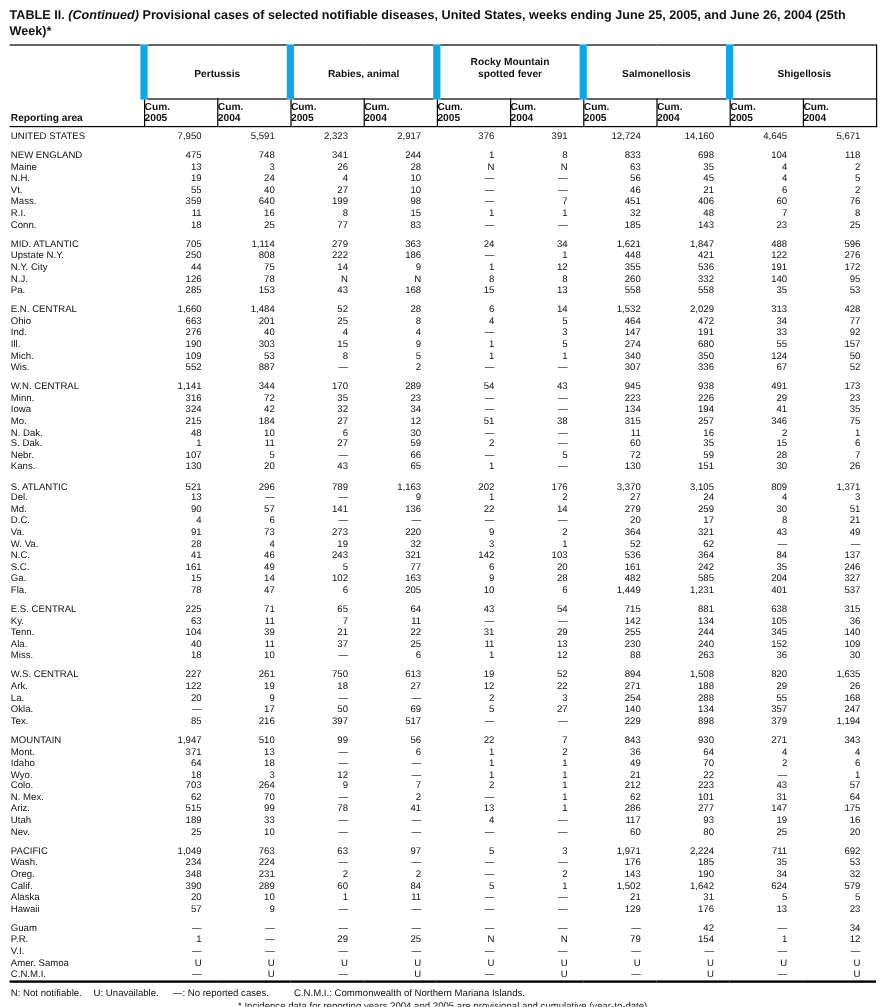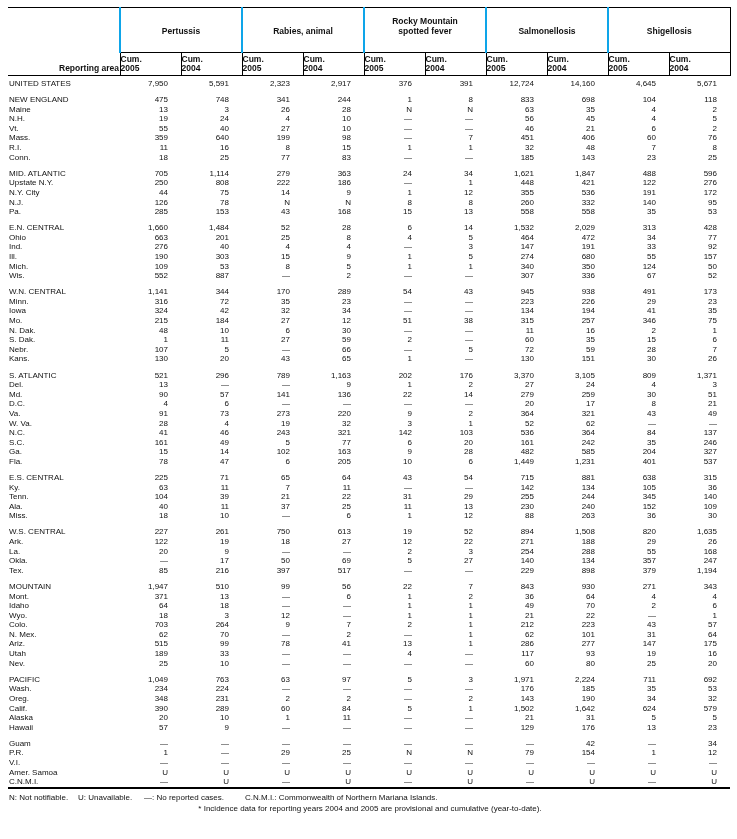--- a/index.html
+++ b/index.html
@@ -18,26 +18,26 @@
   .title span{margin-right:3px;}
   .title span:last-child{margin-right:0;}
 
   table.mmwr{
     border-collapse:collapse;table-layout:fixed;
     width:721px;
   }
   thead{border-top:1.5px solid #000;}
   thead th{font-weight:bold;padding:0;font-size:8.5px;}
   th.area-h{
-    text-align:right;vertical-align:bottom;
+    text-align:left;vertical-align:bottom;
     padding:0 0 2px 1px;border-bottom:1.5px solid #000;
   }
   th.group{
     vertical-align:bottom;text-align:center;
-    border-left:2px solid #0ea5e9;border-bottom:1px solid #000;
+    border-left:6px solid #0ea5e9;border-bottom:1px solid #000;
     height:28px;padding-bottom:16px;
   }
   th.group:last-child{border-right:1px solid #000;}
   th.group .glabel{display:inline-block;max-width:88px;line-height:9.5px;}
   th.cum{
     text-align:left;border-left:1px solid #000;
     border-bottom:1.5px solid #000;
     padding:2px 0 2px 0;line-height:9px;
   }
   th.cum:last-child{border-right:1px solid #000;}
@@ -60,20 +60,23 @@
   .footnotes .fn-1{position:absolute;left:70px;}
   .footnotes .fn-2{position:absolute;left:136px;}
   .footnotes .fn-3{position:absolute;left:237px;}
   .footnote-note{font-size:8px;line-height:10px;padding-left:3px;text-align:center;}
 </style>
 </head>
 <body>
 
 <div class="page">
 
+  <div class="title">
+    <span>TABLE II.</span><span class="cont">(Continued)</span><span>Provisional cases of selected notifiable diseases, United States, weeks ending June 25, 2005, and June 26, 2004 (25th Week)*</span>
+  </div>
 
   <table class="mmwr" id="disease-table">
       <colgroup>
         <col style="width: 112px;">
         <col style="width: 61px;">
         <col style="width: 61px;">
         <col style="width: 61px;">
         <col style="width: 61px;">
         <col style="width: 61px;">
         <col style="width: 61px;">

